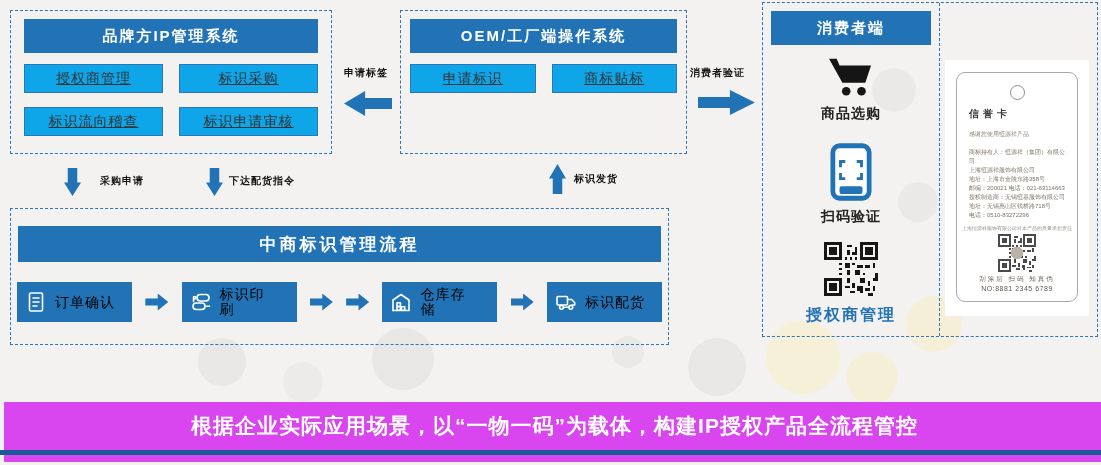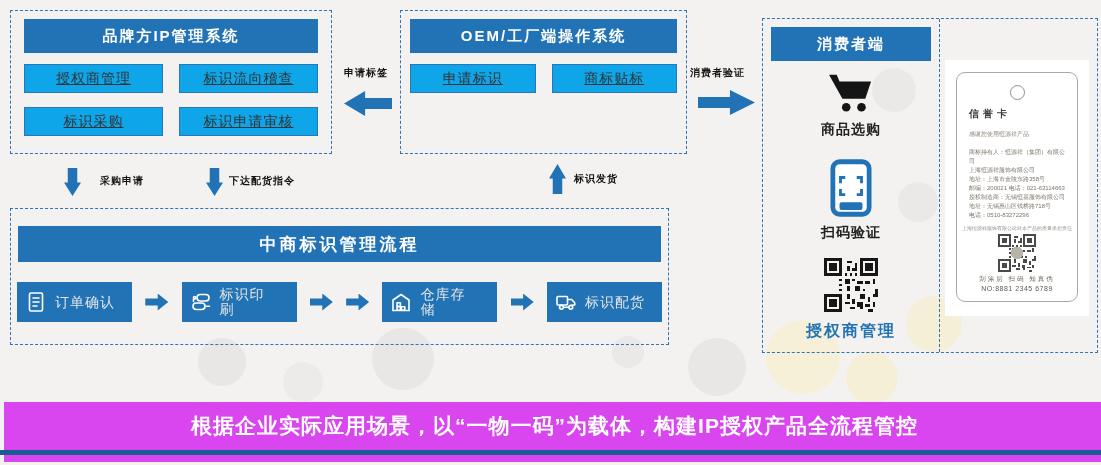--- a/index.html
+++ b/index.html
@@ -12,40 +12,40 @@
     display:flex;align-items:center;justify-content:center;letter-spacing:2px;}
   .wbox{background:#0ea5e9;border:1px solid #2e75b6;color:#333;font-size:14px;
     display:flex;align-items:center;justify-content:center;height:29px;box-sizing:border-box;letter-spacing:1px;text-decoration:underline;}
   .brand-panel{left:10px;top:10px;width:322px;height:144px;}
   .oem-panel{left:400px;top:10px;width:287px;height:144px;}
   .brand-panel .panel-head{margin:8px 13px 0;height:34px;font-size:15px;}
   .oem-panel .panel-head{margin:8px 9px 0;height:34px;font-size:15px;}
   .two-col{display:grid;grid-template-columns:1fr 1fr;gap:14px 16px;margin:11px 13px 0;}
   .oem-panel .two-col{margin:11px 9px 0;border-radius:13px;}
   
-  .consumer-panel{left:762px;top:18px;width:336px;height:335px;}
+  .consumer-panel{left:762px;top:2px;width:336px;height:335px;}
   .consumer-divider{position:absolute;left:176px;top:0;bottom:0;width:0;border-left:1px dashed #2e75b6;}
   .consumer-col{position:absolute;left:0;top:0;width:176px;display:flex;flex-direction:column;align-items:center;}
   .consumer-col .panel-head{width:160px;height:34px;margin-top:8px;font-size:15px;}
   .c-label{font-size:14px;color:#222;font-weight:600;margin-top:7px;letter-spacing:1px;}
   .c-label.brand-auth{color:#2173b6;font-weight:bold;font-size:16px;margin-top:9px;letter-spacing:2px;}
   
   .arr{position:absolute;background:#2173b6;}
   .arr-down{width:17px;height:28px;clip-path:polygon(22% 0,78% 0,78% 52%,100% 52%,50% 100%,0 52%,22% 52%);}
   .arr-up{width:17px;height:30px;clip-path:polygon(50% 0,100% 48%,78% 48%,78% 100%,22% 100%,22% 48%,0 48%);}
   .arr-left{width:48px;height:25px;clip-path:polygon(44% 0,44% 28%,100% 28%,100% 72%,44% 72%,44% 100%,0 50%);}
   .arr-right{width:57px;height:25px;clip-path:polygon(0 28%,56% 28%,56% 0,100% 50%,56% 100%,56% 72%,0 72%);}
   .flow-label{position:absolute;font-size:10px;font-weight:bold;color:#141414;letter-spacing:1px;}
   
   .process-panel{left:10px;top:208px;width:659px;height:137px;}
   .process-panel .panel-head{margin:17px 7px 0;height:36px;font-size:17px;letter-spacing:3px;}
   .steps-row{display:flex;justify-content:space-between;align-items:center;margin:20px 6px 0;}
   .step{width:115px;height:40px;background:#2173b6;display:flex;align-items:center;gap:7px;
     padding-left:7px;box-sizing:border-box;}
-  .step-label{color:#e5e5e5;font-size:14px;line-height:15px;white-space:pre-line;letter-spacing:1px;}
+  .step-label{color:#000000;font-size:14px;line-height:15px;white-space:pre-line;letter-spacing:1px;}
   .arr-step{width:23px;height:17px;background:#2173b6;
     clip-path:polygon(0 30%,54% 30%,54% 0,100% 50%,54% 100%,54% 70%,0 70%);}
   .step svg{flex:0 0 auto;}
   
   .card{position:absolute;left:945px;top:60px;width:144px;height:256px;background:#fff;}
   .tag{position:absolute;left:11px;top:12px;right:11px;bottom:14px;border:1px solid #a9a9a9;border-radius:9px;}
   .tag-hole{width:13px;height:13px;border:1.5px solid #8d8d8d;border-radius:50%;margin:12px auto 7px;}
   .tag-title{margin-left:12px;font-size:10px;font-weight:bold;color:#3c3c3c;letter-spacing:4px;}
   .tag-thanks{margin:9px 0 0 12px;font-size:6px;color:#8a7f72;}
   .tag-lines{margin:9px 10px 0 12px;}
@@ -127,22 +127,22 @@
           <rect x="14" y="19" width="1" height="1"></rect>
           <rect x="17" y="20" width="2" height="1"></rect>
       </g>
     </defs>
   </svg>
 
   <div class="panel brand-panel">
     <div class="panel-head">品牌方IP管理系统</div>
     <div class="two-col">
       <div class="wbox">授权商管理</div>
+      <div class="wbox">标识采购</div>
       <div class="wbox">标识流向稽查</div>
-      <div class="wbox">标识采购</div>
       <div class="wbox">标识申请审核</div>
     </div>
   </div>
 
   <div class="panel oem-panel">
     <div class="panel-head">OEM/工厂端操作系统</div>
     <div class="two-col">
       <div class="wbox">申请标识</div>
       <div class="wbox">商标贴标</div>
     </div>

